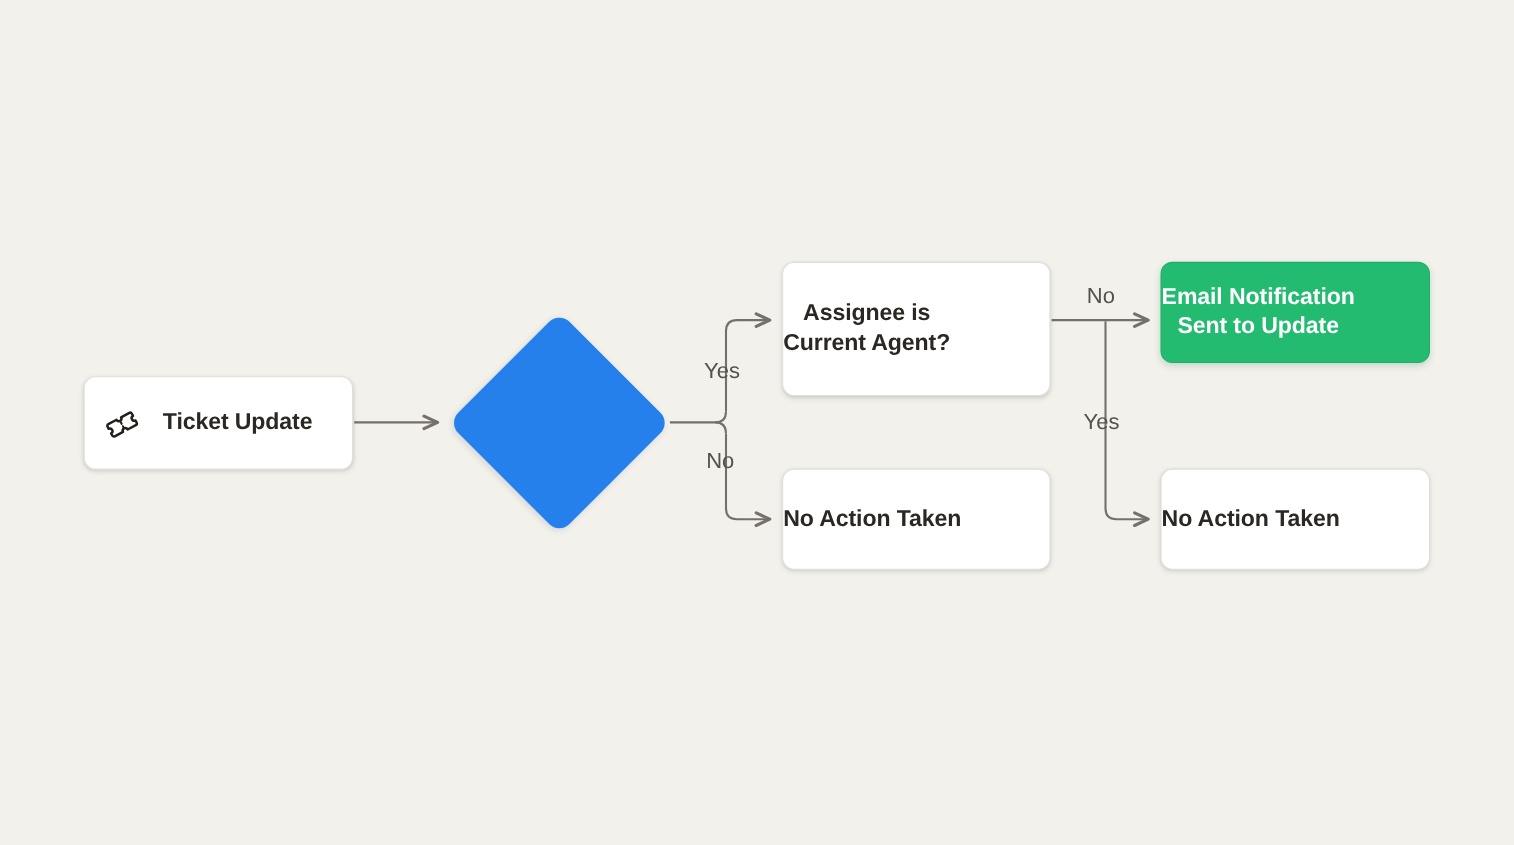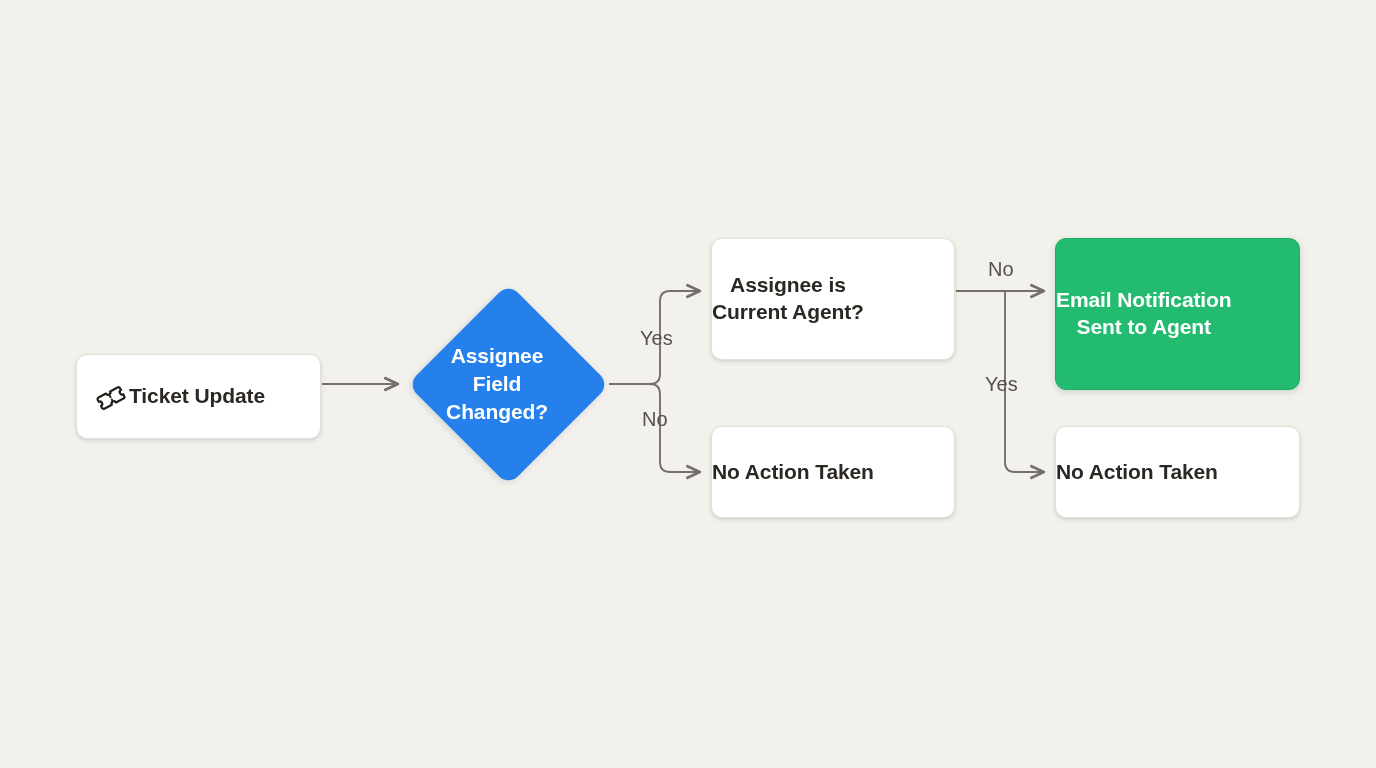--- a/index.html
+++ b/index.html
@@ -44,24 +44,24 @@
     font-size: 21px;
     font-weight: bold;
     color: #2b2722;
     text-align: center;
     line-height: 1.27;
     letter-spacing: -0.1px;
   }
   
   #node-start {
     left: 76px;
-    top: 354px;
+    top: 342px;
     width: 245px;
     height: 85px;
-    gap: 0;
+    gap: 19px;
     padding: 0 18px;
   }
   #node-start .box-label {
     font-weight: bold;
     font-size: 21px;
   }
   .ticket-icon {
     width: 34px;
     height: 34px;
     flex: 0 0 34px;
@@ -101,21 +101,21 @@
     left: 711px;
     top: 238px;
     width: 244px;
     height: 122px;
   }
   
   #node-email {
     left: 1055px;
     top: 238px;
     width: 245px;
-    height: 152px;
+    height: 92px;
     background: #22bb70;
     border: 1px solid #1fae68;
     border-radius: 11px;
     box-shadow: 0 2px 6px rgba(40,120,80,0.22);
   }
   #node-email .box-label {
     color: #ffffff;
   }
   
   #node-noaction-1 {
@@ -177,38 +177,33 @@
                  a2.2 2.2 0 0 0 0 -4.4 v-2.1 a1.6 1.6 0 0 1 1.6 -1.6 z" fill="none" stroke="#231f1a" stroke-width="2.1" stroke-linejoin="round"></path>
         <line x1="14.7" y1="14.2" x2="14.7" y2="15.6" stroke="#231f1a" stroke-width="1.8" stroke-linecap="round"></line>
         <line x1="14.7" y1="18.0" x2="14.7" y2="19.4" stroke="#231f1a" stroke-width="1.8" stroke-linecap="round"></line>
       </g>
     </svg>
     <span class="box-label">Ticket Update</span>
   </div>
 
   <div class="node" id="node-decision">
     <div class="diamond-shape"></div>
-    <div class="box-label">
-      <div>Assignee</div>
-      <div>Field</div>
-      <div>Changed?</div>
-    </div>
   </div>
 
   <div class="node box" id="node-check">
     <div class="box-label">
       <div>Assignee is</div>
       <div>Current Agent?</div>
     </div>
   </div>
 
   <div class="node" id="node-email">
     <div class="box-label">
       <div>Email Notification</div>
-      <div>Sent to Agent</div>
+      <div>Sent to Update</div>
     </div>
   </div>
 
   <div class="node box" id="node-noaction-1">
     <span class="box-label">No Action Taken</span>
   </div>
 
   <div class="node box" id="node-noaction-2">
     <span class="box-label">No Action Taken</span>
   </div>

